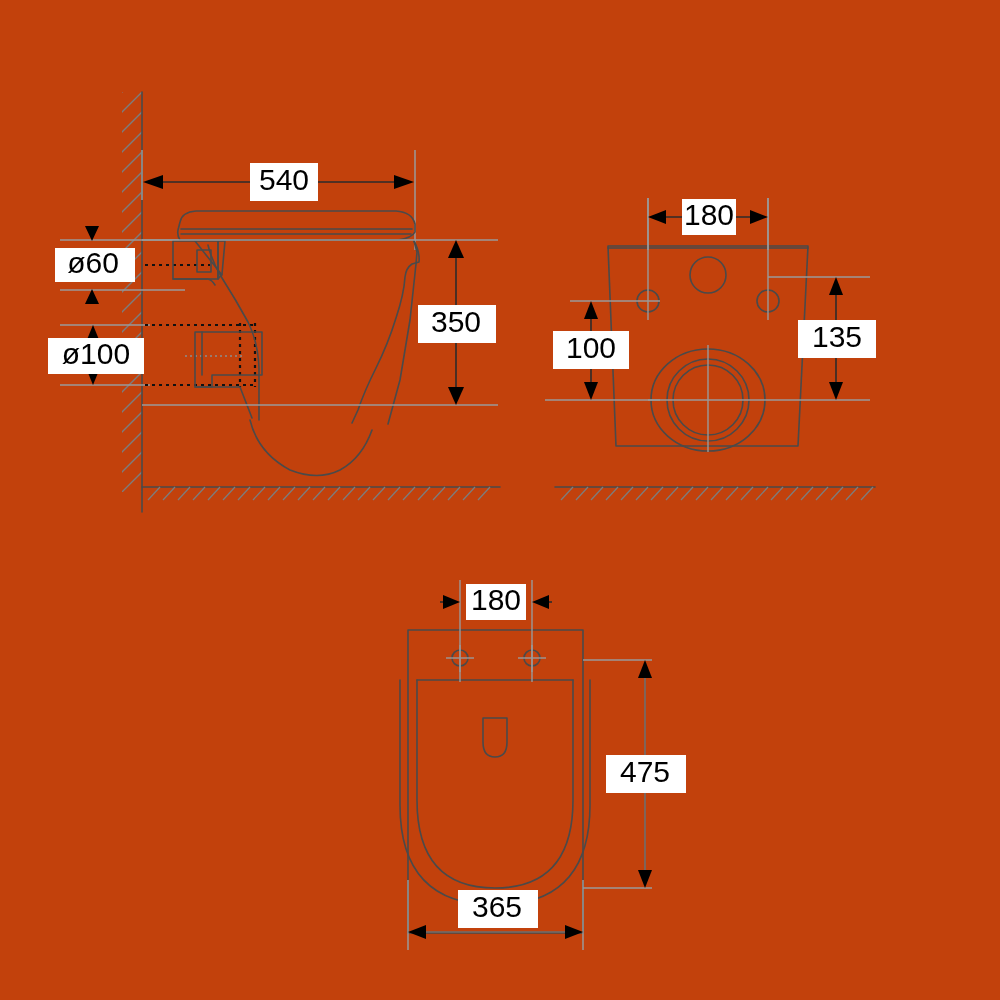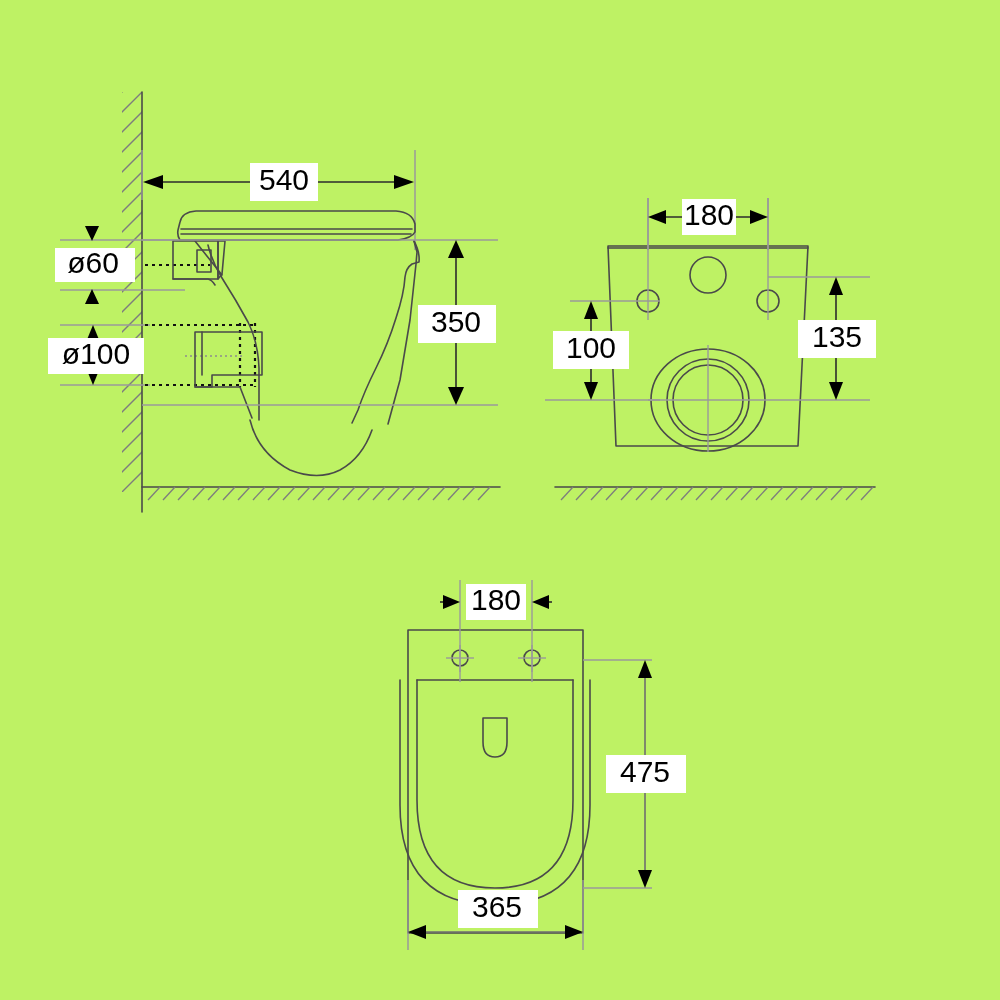--- a/index.html
+++ b/index.html
@@ -11,21 +11,21 @@
   body {
     width: 1000px;
     height: 1000px;
     font-family: "Liberation Sans", sans-serif;
     overflow: hidden;
   }
   #drawing-root {
     position: relative;
     width: 1000px;
     height: 1000px;
-    background: #bef264;
+    background: #c2410c;
   }
   svg#tech-drawing {
     display: block;
     width: 1000px;
     height: 1000px;
   }
   .dim-text {
     font-family: "Liberation Sans", sans-serif;
     font-size: 30px;
     fill: #000000;

